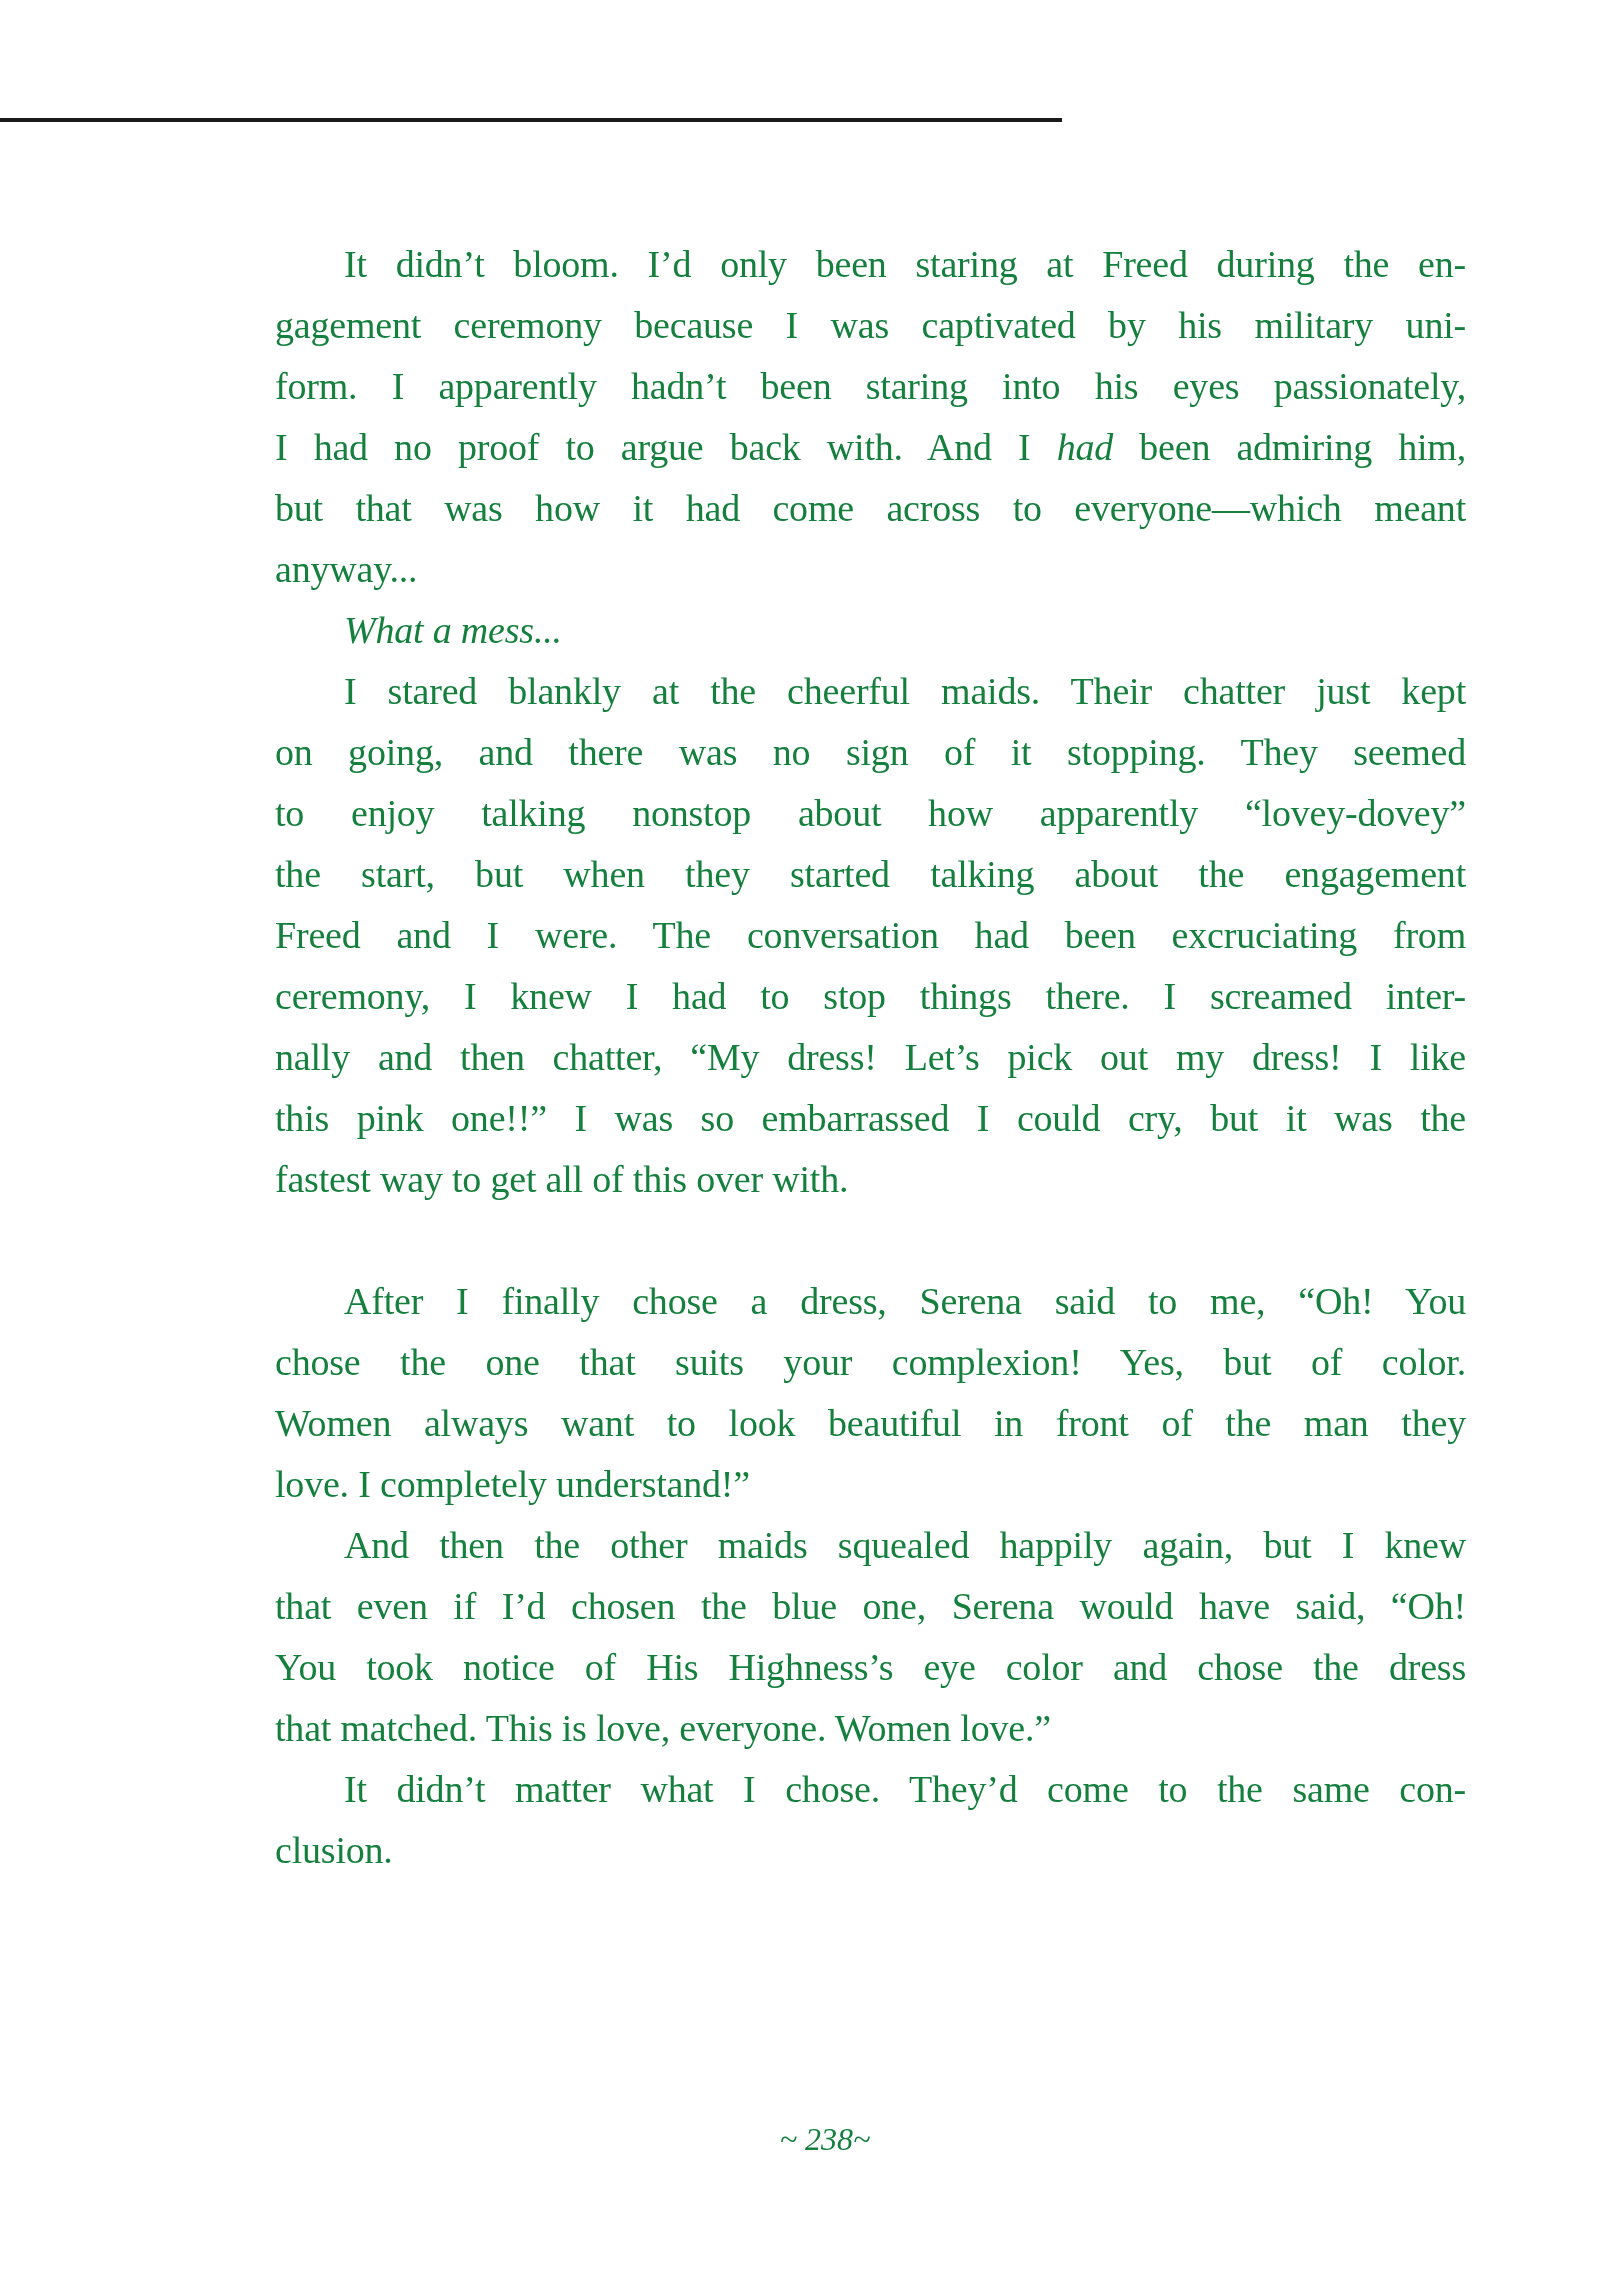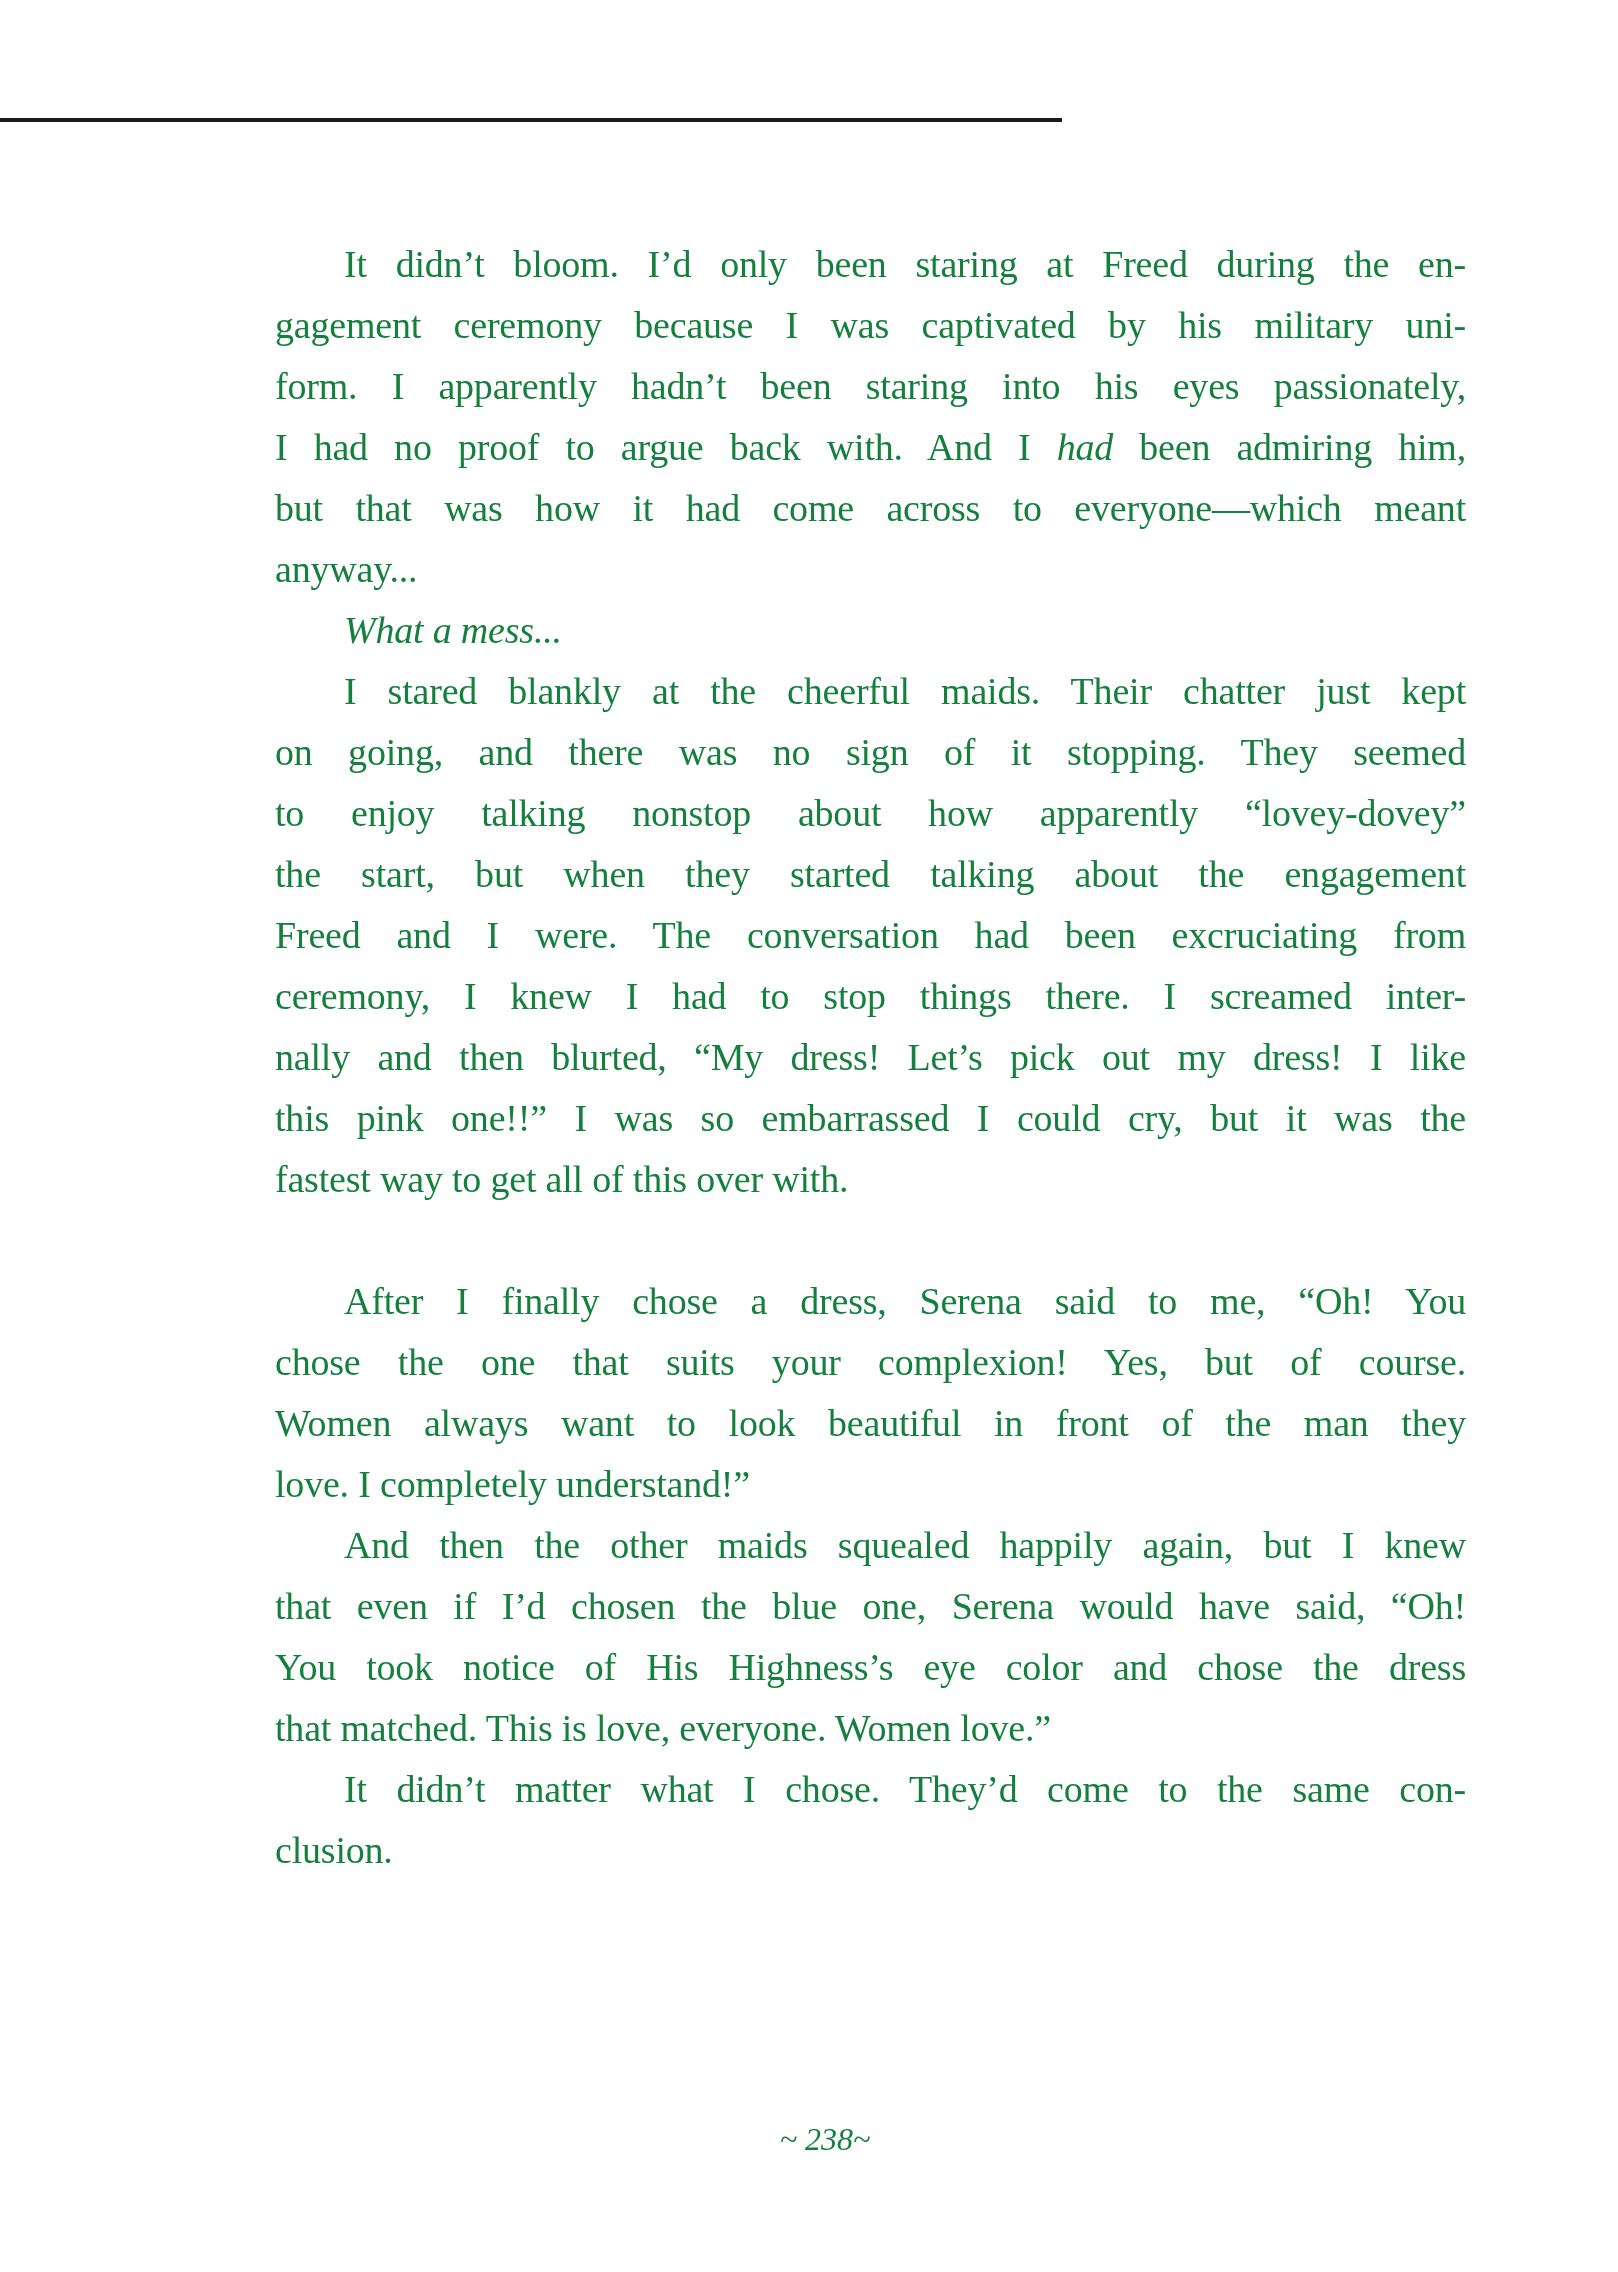--- a/index.html
+++ b/index.html
@@ -74,27 +74,27 @@
       <p class="para">
         <span class="line last first"><i>What a mess...</i></span>
       </p>
       <p class="para">
         <span class="line first"><span>I stared blankly at the cheerful maids. Their chatter just kept</span></span>
         <span class="line"><span>on going, and there was no sign of it stopping. They seemed</span></span>
         <span class="line"><span>to enjoy talking nonstop about how apparently “lovey-dovey”</span></span>
         <span class="line"><span>the start, but when they started talking about the engagement</span></span>
         <span class="line"><span>Freed and I were. The conversation had been excruciating from</span></span>
         <span class="line"><span>ceremony, I knew I had to stop things there. I screamed inter-</span></span>
-        <span class="line"><span>nally and then blurted, “My dress! Let’s pick out my dress! I like</span></span>
+        <span class="line"><span>nally and then chatter, “My dress! Let’s pick out my dress! I like</span></span>
         <span class="line"><span>this pink one!!” I was so embarrassed I could cry, but it was the</span></span>
         <span class="line last"><span>fastest way to get all of this over with.</span></span>
       </p>
       <p class="para scene-break">
         <span class="line first"><span>After I finally chose a dress, Serena said to me, “Oh! You</span></span>
-        <span class="line"><span>chose the one that suits your complexion! Yes, but of course.</span></span>
+        <span class="line"><span>chose the one that suits your complexion! Yes, but of color.</span></span>
         <span class="line"><span>Women always want to look beautiful in front of the man they</span></span>
         <span class="line last"><span>love. I completely understand!”</span></span>
       </p>
       <p class="para">
         <span class="line first"><span>And then the other maids squealed happily again, but I knew</span></span>
         <span class="line"><span>that even if I’d chosen the blue one, Serena would have said, “Oh!</span></span>
         <span class="line"><span>You took notice of His Highness’s eye color and chose the dress</span></span>
         <span class="line last"><span>that matched. This is love, everyone. Women love.”</span></span>
       </p>
       <p class="para">

